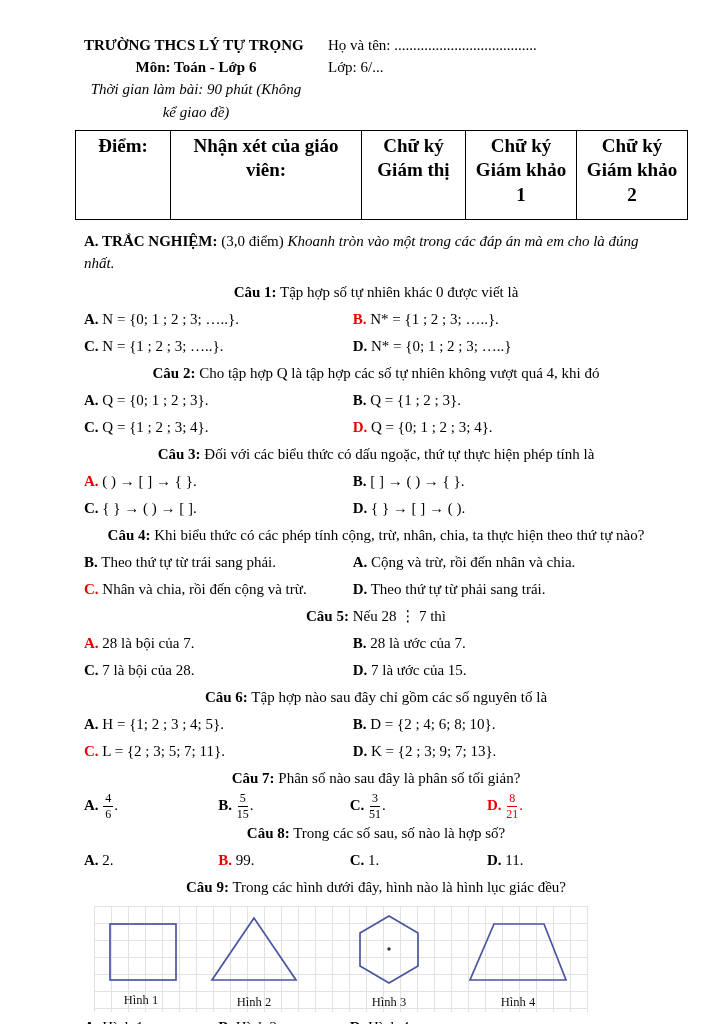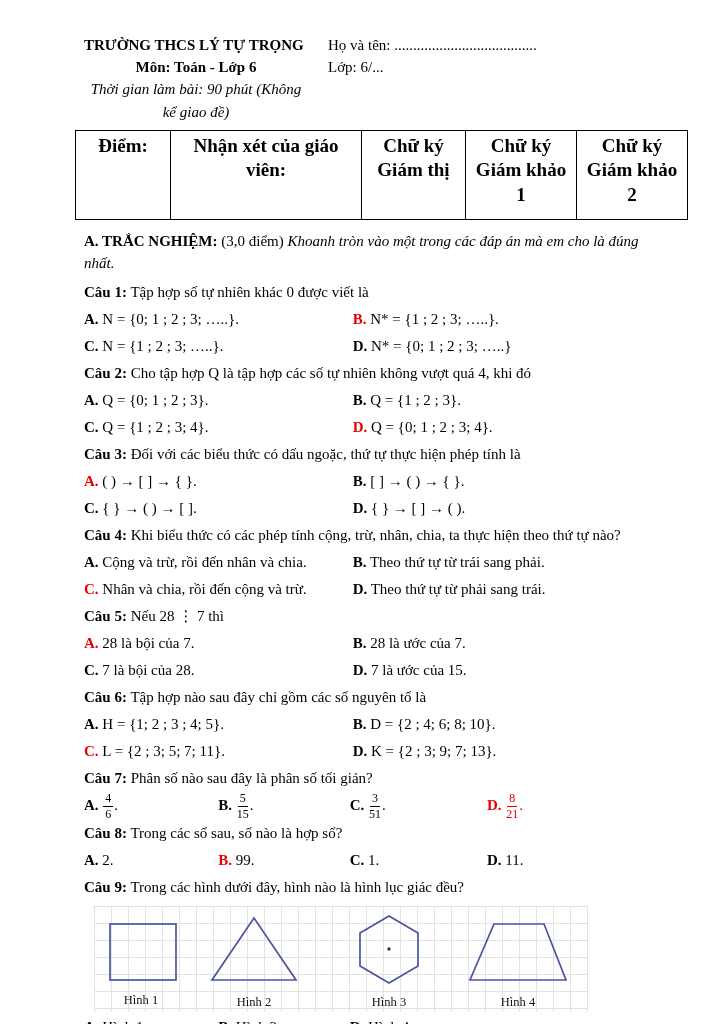--- a/index.html
+++ b/index.html
@@ -22,21 +22,21 @@
   table.grade td{
     border:1.6px solid #000;vertical-align:top;text-align:center;
     font-weight:bold;padding:3px 4px;height:82px;font-size:19px;line-height:1.3;
   }
 
   
   p.sec{margin:0 0 4px;line-height:1.5;}
 
   
   .q{margin:0;}
-  .stem{margin:0;line-height:1.8;}
+  .stem{margin:0;line-height:1.8;text-align:center;}
   .opts{display:grid;}
   .cols2{grid-template-columns:46% 54%;}
   .cols4{grid-template-columns:23% 22.5% 23.5% 31%;}
   .opt{margin:0;line-height:1.8;}
 
   
   .frac{
     display:inline-flex;flex-direction:column;align-items:center;
     vertical-align:middle;line-height:1.05;font-size:12px;margin:0 1px;
   }
@@ -119,22 +119,22 @@
       <p class="opt"><span class="b red">A.</span> <span>( ) → [ ] → { }.</span></p>
       <p class="opt"><span class="b">B.</span> <span>[ ] → ( ) → { }.</span></p>
       <p class="opt"><span class="b">C.</span> <span>{ } → ( ) → [ ].</span></p>
       <p class="opt"><span class="b">D.</span> <span>{ } → [ ] → ( ).</span></p>
     </div>
   </div>
 
   <div class="q">
     <p class="stem"><span class="b">Câu 4:</span> <span>Khi biểu thức có các phép tính cộng, trừ, nhân, chia, ta thực hiện theo thứ tự nào?</span></p>
     <div class="opts cols2">
+      <p class="opt"><span class="b">B.</span> <span>Theo thứ tự từ trái sang phải.</span></p>
       <p class="opt"><span class="b">A.</span> <span>Cộng và trừ, rồi đến nhân và chia.</span></p>
-      <p class="opt"><span class="b">B.</span> <span>Theo thứ tự từ trái sang phải.</span></p>
       <p class="opt"><span class="b red">C.</span> <span>Nhân và chia, rồi đến cộng và trừ.</span></p>
       <p class="opt"><span class="b">D.</span> <span>Theo thứ tự từ phải sang trái.</span></p>
     </div>
   </div>
 
   <div class="q">
     <p class="stem"><span class="b">Câu 5:</span> <span>Nếu 28 ⋮ 7 thì</span></p>
     <div class="opts cols2">
       <p class="opt"><span class="b red">A.</span> <span>28 là bội của 7.</span></p>
       <p class="opt"><span class="b">B.</span> <span>28 là ước của 7.</span></p>

